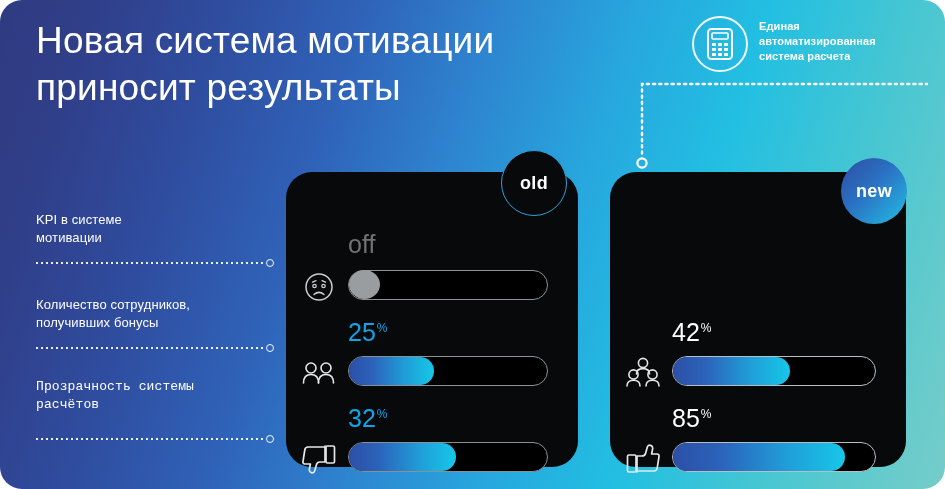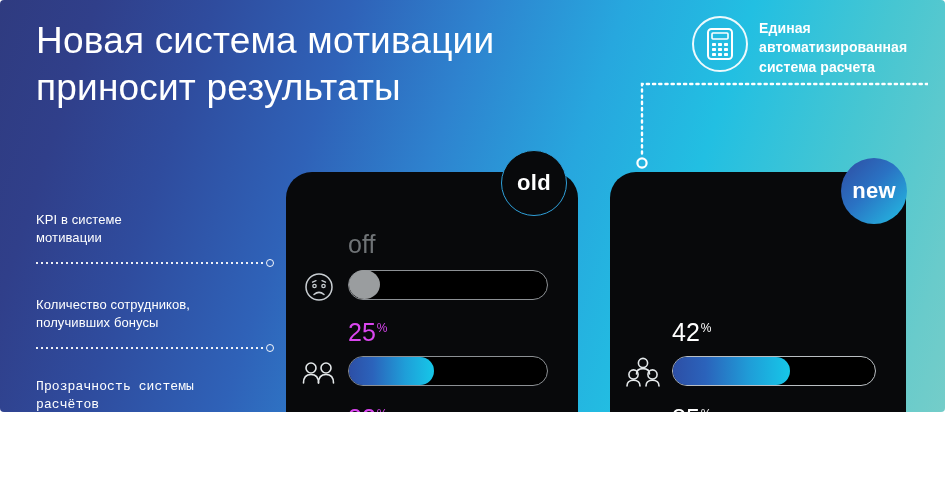--- a/index.html
+++ b/index.html
@@ -4,22 +4,22 @@
 <style>
   * { box-sizing: border-box; margin: 0; padding: 0; }
   html, body {
     width: 945px; height: 489px;
     background: #ffffff;
     font-family: "Liberation Sans", sans-serif;
     overflow: hidden;
   }
   #stage {
     position: relative;
-    width: 945px; height: 412px;
-    border-radius: 4px;
+    width: 945px; height: 489px;
+    border-radius: 22px;
     overflow: hidden;
     background:
       linear-gradient(108deg,
         #2f3b80 0%,
         #303f8a 9%,
         #2f4c9e 20%,
         #2f62b8 33%,
         #2e83cf 45%,
         #27a7de 58%,
         #22bfe2 70%,
@@ -49,21 +49,21 @@
   }
   #calc-circle {
     width: 56px; height: 56px;
     border: 2px solid rgba(255,255,255,0.92);
     border-radius: 50%;
     display: flex; align-items: center; justify-content: center;
     flex: 0 0 auto;
   }
   #topbadge-text {
     color: #ffffff;
-    font-size: 14px;
+    font-size: 11px;
     line-height: 1.38;
     font-weight: bold;
     white-space: pre-line;
     padding-top: 3px;
     letter-spacing: 0.1px;
   }
   
   #calc-connector { position: absolute; left: 628px; top: 78px; }
   
   .side-label {
@@ -123,21 +123,21 @@
   .row-value {
     position: absolute;
     left: 62px; top: 0px;
     font-size: 25px;
     line-height: 1;
     display: flex;
     align-items: flex-start;
     gap: 1px;
   }
   .row-value .pct { font-size: 12px; padding-top: 2px; }
-  .old .row-value { color: #d946ef; }
+  .old .row-value { color: #0ea5e9; }
   .new .row-value { color: #ffffff; }
   .row-icon {
     position: absolute;
     left: 14px; top: 36px;
     width: 38px; height: 34px;
     display: flex; align-items: center; justify-content: center;
   }
   .track {
     position: absolute;
     left: 62px; top: 36px;
@@ -175,21 +175,21 @@
     line-height: 1;
   }
   .old .state-label { color: #6f7376; }
   .new .state-label { color: #ffffff; }
   
   .corner-badge {
     position: absolute;
     width: 66px; height: 66px;
     border-radius: 50%;
     display: flex; align-items: center; justify-content: center;
-    font-size: 22px;
+    font-size: 18px;
     color: #ffffff;
     font-weight: bold;
     letter-spacing: 0.3px;
   }
   #badge-old {
     left: 501px; top: 150px;
     background: #08090b;
     border: 1.6px solid #2f9fd8;
   }
   #badge-new {

